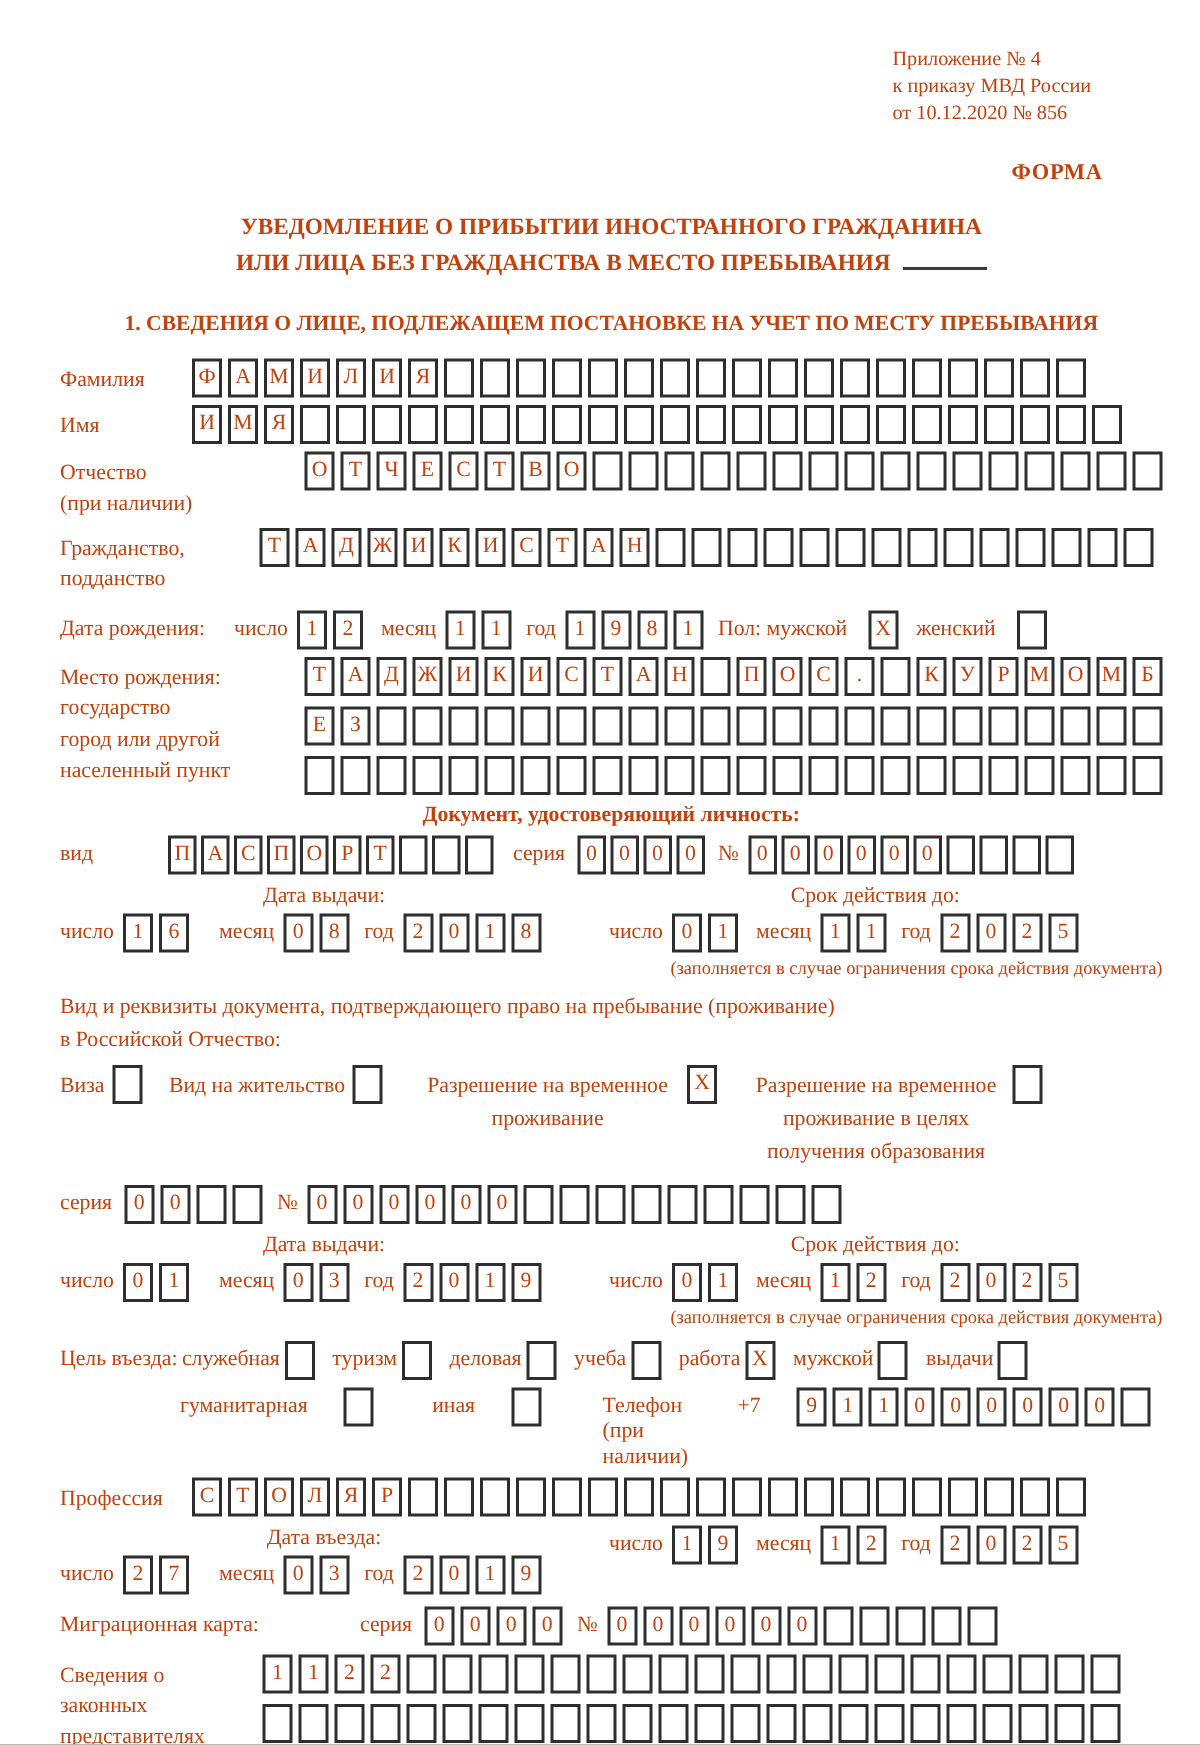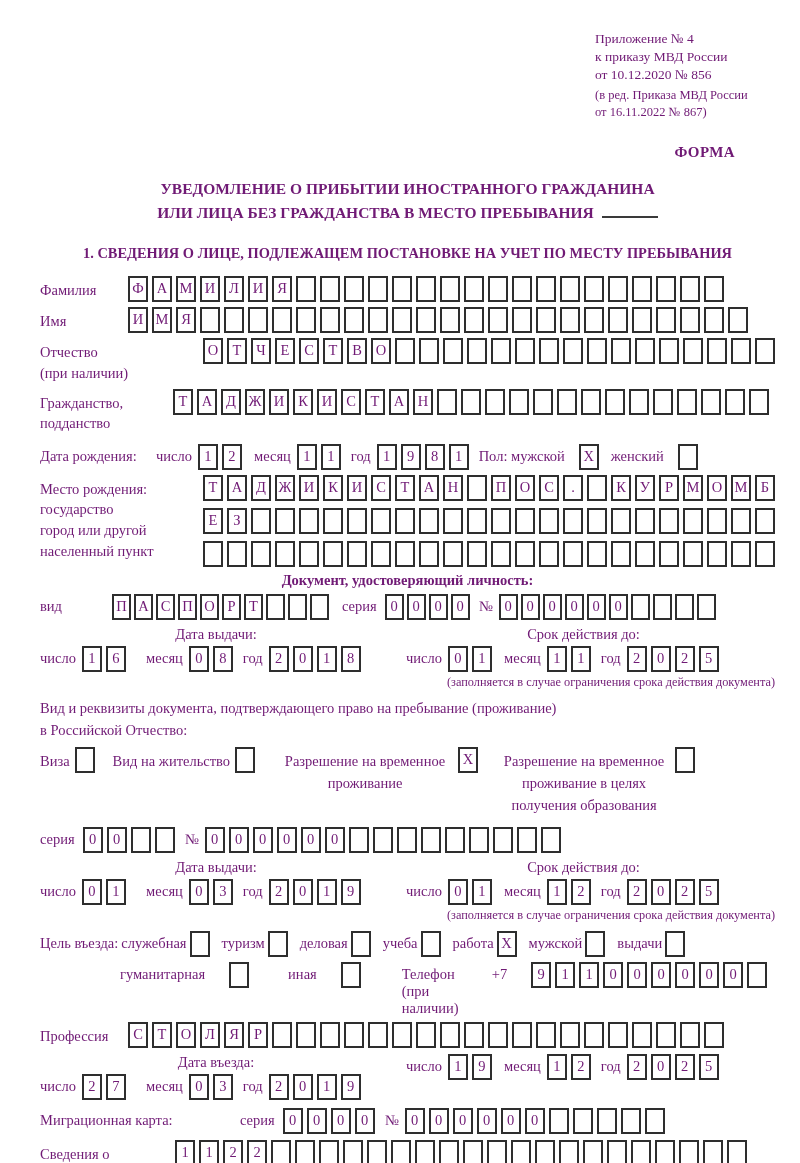--- a/index.html
+++ b/index.html
@@ -1,18 +1,18 @@
 <!DOCTYPE html>
 <html><head>
 <meta charset="utf-8">
 <style>
   html,body{margin:0;padding:0;background:#888;}
   .page{
     width:800px;height:1163px;box-sizing:border-box;margin:0 auto;
-    background:#fff;color:#701a75;
+    background:#fff;color:#c2410c;
     font-family:"Liberation Serif","DejaVu Serif",serif;
     padding:30px 25px 0 40px;overflow:hidden;
   }
   
   .appendix{margin-left:auto;width:180px;font-size:13.5px;line-height:1.32;}
   .appendix .ed{font-size:12.5px;margin-top:4px;}
   .forma{text-align:right;padding-right:40px;font-weight:bold;font-size:15px;margin-top:24px;letter-spacing:.4px;}
   .title{text-align:center;font-weight:bold;font-size:15.5px;margin-top:16px;line-height:1.55;}
   .blank{display:inline-block;width:56px;border-bottom:2.5px solid #3a3a3a;height:13px;margin-left:8px;}
   .sec{font-weight:bold;font-size:14.4px;margin:20px 0 14px;text-align:center;}
@@ -45,24 +45,20 @@
 </style>
 </head>
 <body>
 
 <div class="page">
 
   <div class="appendix">
     <div>Приложение № 4</div>
     <div>к приказу МВД России</div>
     <div>от 10.12.2020 № 856</div>
-    <div class="ed">
-      <div>(в ред. Приказа МВД России</div>
-      <div>от 16.11.2022 № 867)</div>
-    </div>
   </div>
 
   <div class="forma">ФОРМА</div>
 
   <div class="title">
     <div>УВЕДОМЛЕНИЕ О ПРИБЫТИИ ИНОСТРАННОГО ГРАЖДАНИНА</div>
     <div><span>ИЛИ ЛИЦА БЕЗ ГРАЖДАНСТВА В МЕСТО ПРЕБЫВАНИЯ</span><span class="blank"></span></div>
   </div>
 
   <div class="sec">1. СВЕДЕНИЯ О ЛИЦЕ, ПОДЛЕЖАЩЕМ ПОСТАНОВКЕ НА УЧЕТ ПО МЕСТУ ПРЕБЫВАНИЯ</div>

